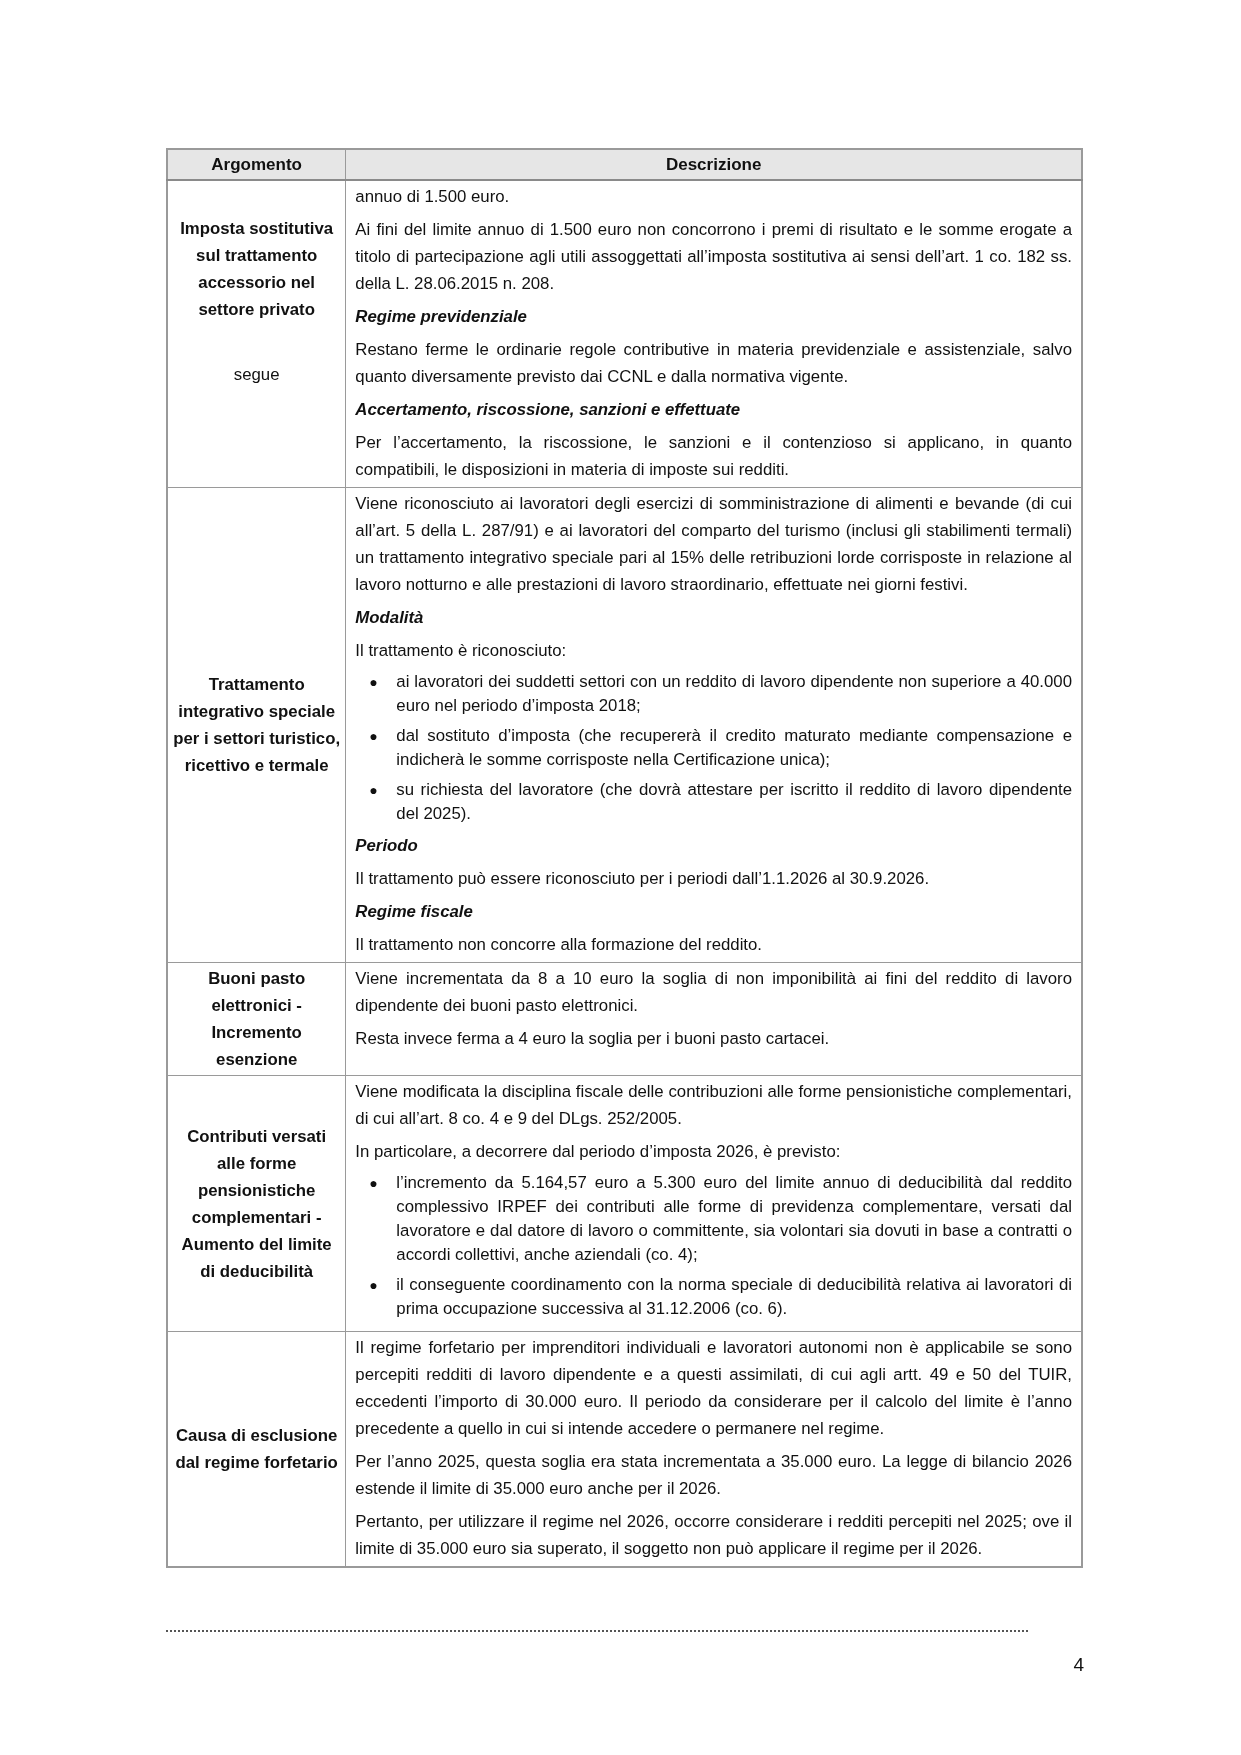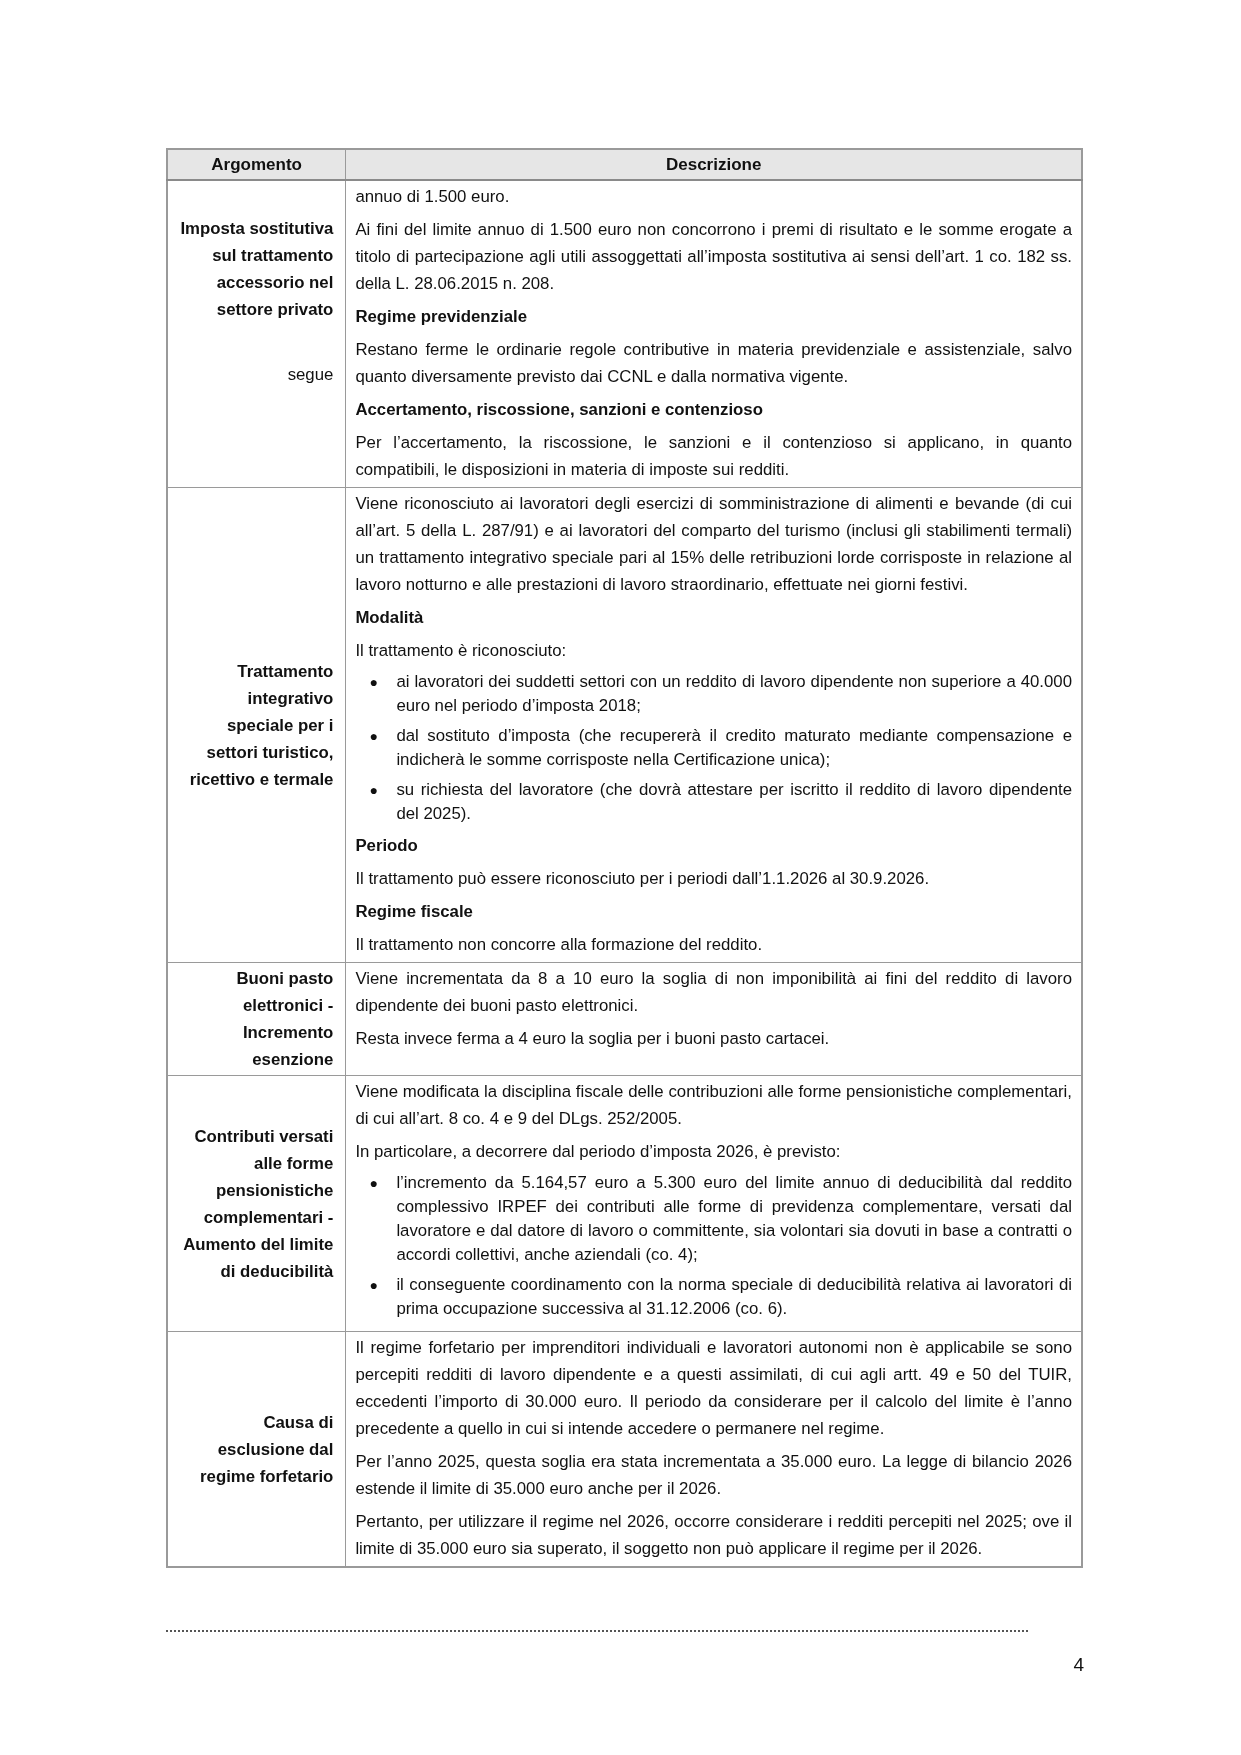--- a/index.html
+++ b/index.html
@@ -12,29 +12,29 @@
   }
   table.main th, table.main td { border: 1px solid #9a9a9a; }
   table.main th {
     background: #e6e6e6; font-weight: bold; text-align: center;
     height: 29px; padding: 0; line-height: 29px; font-size: 17px;
     border-bottom: 2px solid #8a8a8a;
   }
   col.c1 { width: 179px; }
   col.c2 { width: 738px; }
   td.topic {
-    text-align: right; vertical-align: middle; font-weight: bold;
-    padding: 2px 12px; line-height: 27px;
+    text-align: center; vertical-align: middle; font-weight: bold;
+    padding: 2px 4px; line-height: 27px;
   }
   td.topic.top { vertical-align: top; padding-top: 34px; }
   .segue { font-weight: normal; display: block; margin-top: 38px; }
   td.desc { padding: 2px 9px 4px 9px; vertical-align: top; text-align: justify; margin-top: 18px; }
   .p { margin: 0 0 6px 0; }
   .p:last-child { margin-bottom: 0; }
-  .h { font-weight: bold; margin: 0 0 6px 0; }
+  .h { font-weight: bold; font-style: italic; margin: 0 0 6px 0; }
   ul.bl { margin: 0 0 6px 0; padding: 0 0 0 41px; list-style: none; }
   ul.bl li { position: relative; margin: 0 0 6px 0; line-height: 24px; }
   ul.bl li:last-child { margin-bottom: 6px; }
   ul.bl li .bullet { position: absolute; left: -27px; top: 0; font-size: 14px; }
   .dots {
     position: absolute; left: 166px; top: 1630px; width: 862px; height: 2px;
     border-top: 2px dotted #555;
   }
   .pagenum { position: absolute; left: 1060px; top: 1654px; font-size: 19px; width: 24px; text-align: right; }
 </style>
@@ -58,21 +58,21 @@
       <tr>
         <td class="topic top">
           <span>Imposta sostitutiva sul trattamento accessorio nel settore privato</span>
           <span class="segue">segue</span>
         </td>
         <td class="desc">
           <div class="p">annuo di 1.500 euro.</div>
           <div class="p">Ai fini del limite annuo di 1.500 euro non concorrono i premi di risultato e le somme erogate a titolo di partecipazione agli utili assoggettati all’imposta sostitutiva ai sensi dell’art. 1 co. 182 ss. della L. 28.06.2015 n. 208.</div>
           <div class="h">Regime previdenziale</div>
           <div class="p">Restano ferme le ordinarie regole contributive in materia previdenziale e assistenziale, salvo quanto diversamente previsto dai CCNL e dalla normativa vigente.</div>
-          <div class="h">Accertamento, riscossione, sanzioni e contenzioso</div>
+          <div class="h">Accertamento, riscossione, sanzioni e effettuate</div>
           <div class="p">Per l’accertamento, la riscossione, le sanzioni e il contenzioso si applicano, in quanto compatibili, le disposizioni in materia di imposte sui redditi.</div>
         </td>
       </tr>
 
       <tr>
         <td class="topic">
           <span>Trattamento integrativo speciale per i settori turistico, ricettivo e termale</span>
         </td>
         <td class="desc">
           <div class="p">Viene riconosciuto ai lavoratori degli esercizi di somministrazione di alimenti e bevande (di cui all’art. 5 della L. 287/91) e ai lavoratori del comparto del turismo (inclusi gli stabilimenti termali) un trattamento integrativo speciale pari al 15% delle retribuzioni lorde corrisposte in relazione al lavoro notturno e alle prestazioni di lavoro straordinario, effettuate nei giorni festivi.</div>

